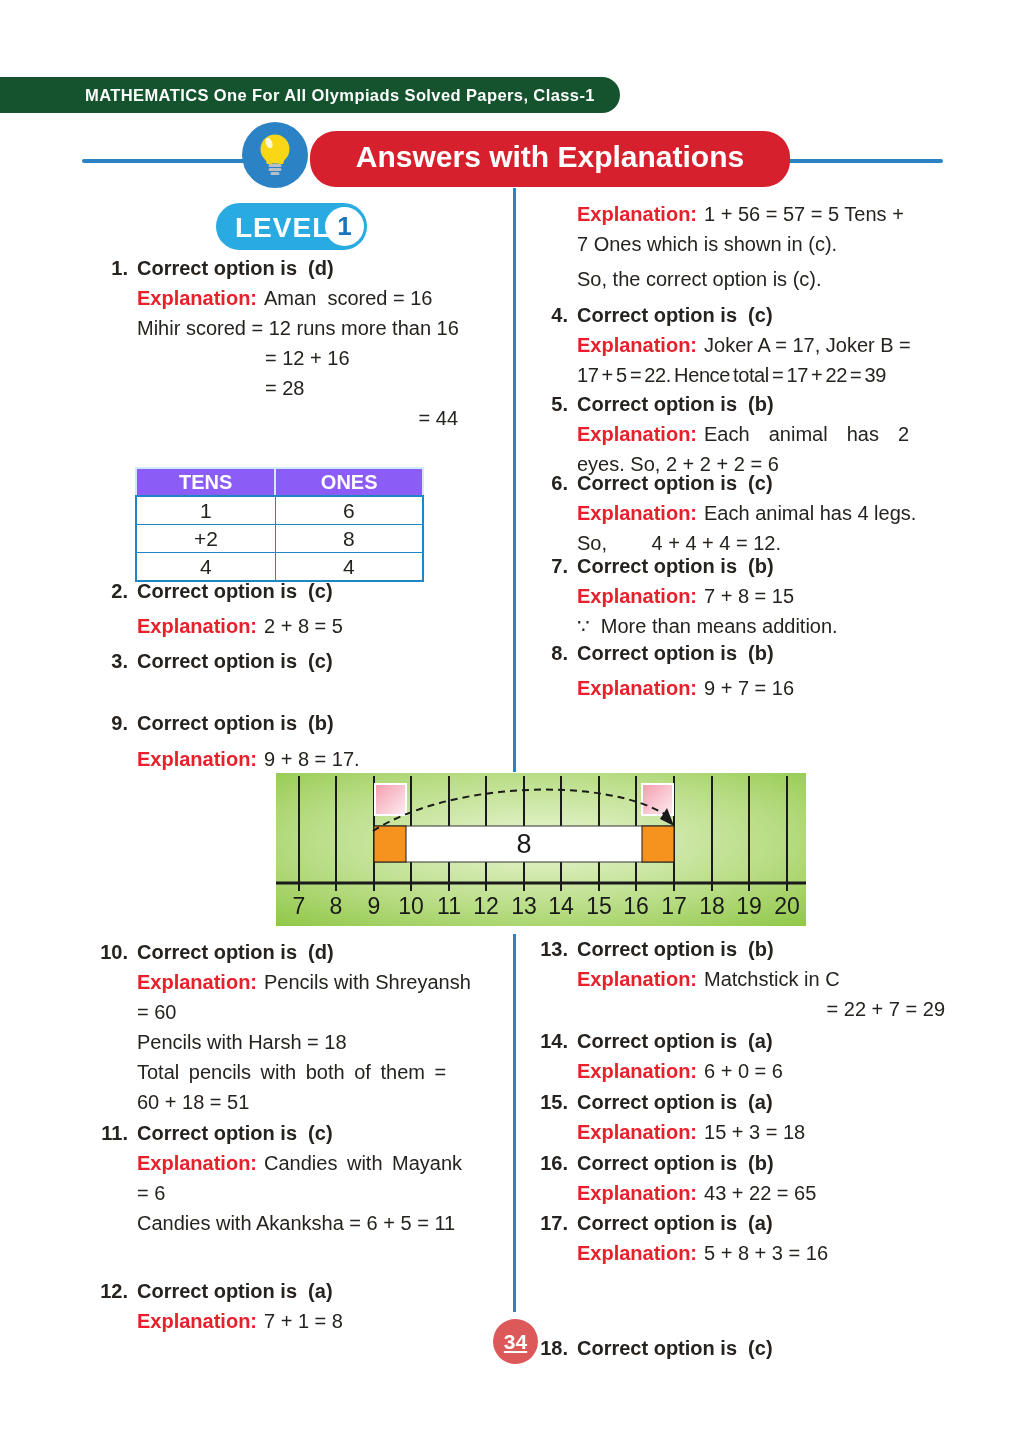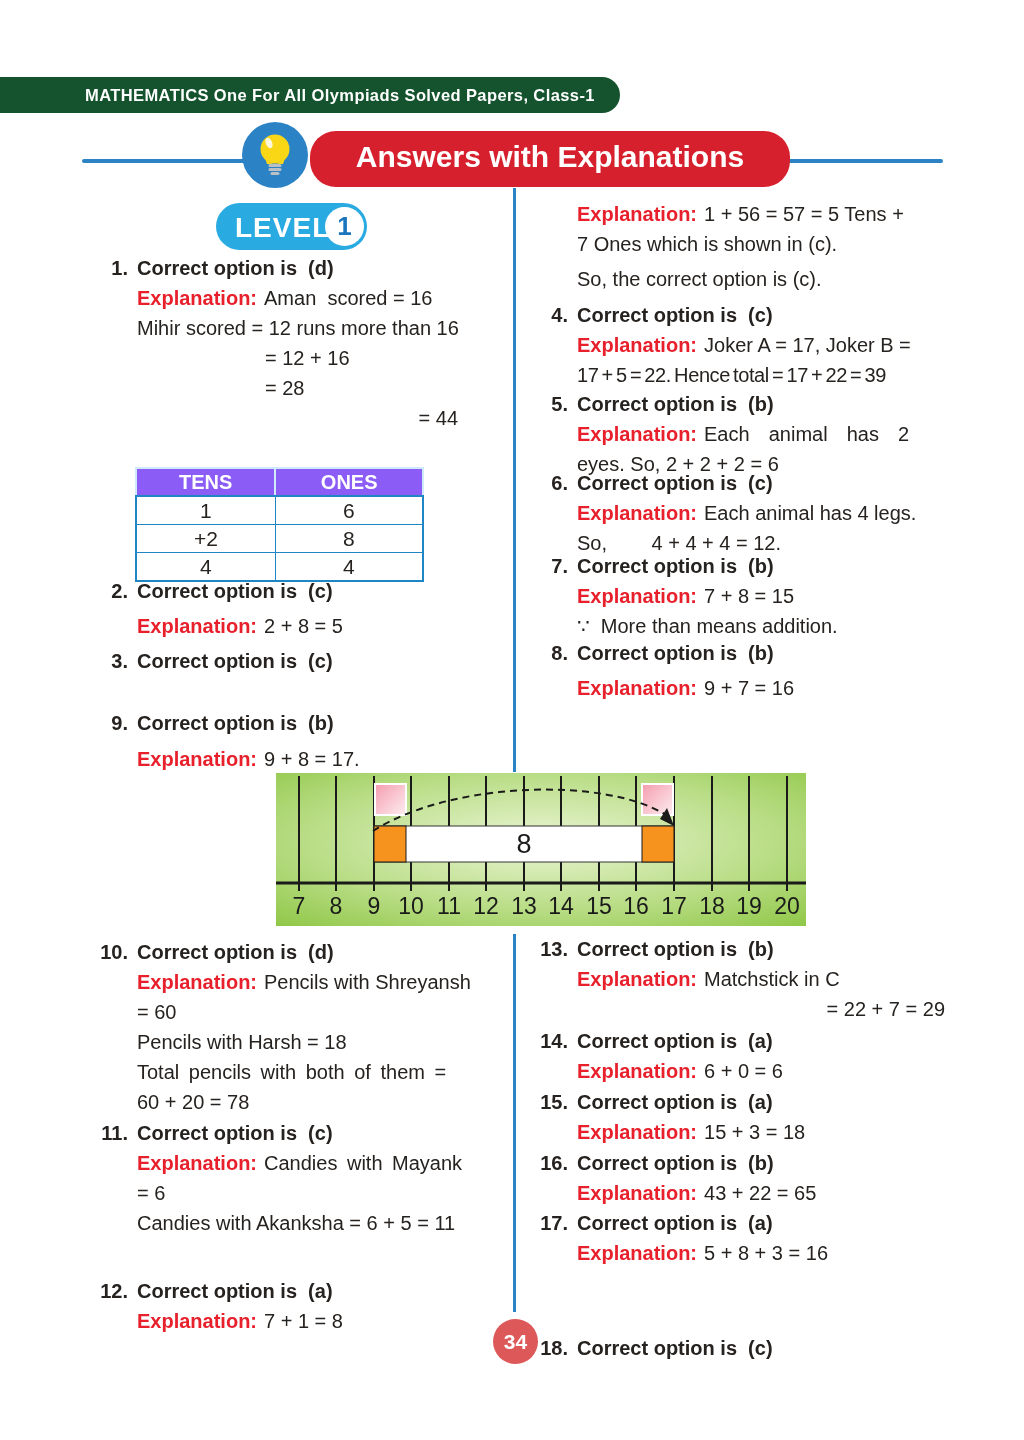--- a/index.html
+++ b/index.html
@@ -31,21 +31,21 @@
   .level .one{
     position:absolute;right:3px;top:4px;width:39px;height:39px;border-radius:50%;
     background:#fff;color:#1b75bc;font-weight:bold;font-size:26px;text-align:center;line-height:39px;
   }
   
   .divider{position:absolute;left:513px;width:3px;background:#2b83c5;}
   .div-top{top:188px;height:584px;}
   .div-bot{top:934px;height:378px;}
   .pageno{
     position:absolute;left:493px;top:1319px;width:45px;height:45px;border-radius:50%;
-    background:#dd5858;color:#fff;font-weight:bold;font-size:21px;text-align:center;line-height:45px;
+    background:#dd5858;color:#fff;font-weight:bold;font-size:21px;text-align:center;line-height:45px;text-decoration:underline;
   }
   
   .col{position:absolute;top:0;height:1440px;}
   .col-l{left:88px;width:418px;}
   .col-r{left:532px;width:428px;}
   .b{position:absolute;left:0;right:0;}
   .ln{position:relative;line-height:30px;font-size:20px;padding-left:49px;}
   .col-r .ln{padding-left:45px;}
   .head{font-weight:bold;color:#26221f;}
   .qnum{position:absolute;left:0;top:0;width:40px;text-align:right;font-weight:bold;}
@@ -125,21 +125,21 @@
     <div class="ln head"><span class="qnum">9.</span><span>Correct option is &nbsp;(b)</span></div>
     <div class="ln mt2"><span class="xl">Explanation:</span><span>9 + 8 = 17.</span></div>
   </div>
 
   <div class="b" id="q10">
     <div class="ln head"><span class="qnum">10.</span><span>Correct option is &nbsp;(d)</span></div>
     <div class="ln"><span class="xl">Explanation:</span><span>Pencils with Shreyansh</span></div>
     <div class="ln">= 60</div>
     <div class="ln">Pencils with Harsh = 18</div>
     <div class="ln sp">Total pencils with both of them =</div>
-    <div class="ln">60 + 20 = 78</div>
+    <div class="ln">60 + 18 = 51</div>
   </div>
 
   <div class="b" id="q11">
     <div class="ln head"><span class="qnum">11.</span><span>Correct option is &nbsp;(c)</span></div>
     <div class="ln sp"><span class="xl">Explanation:</span><span>Candies with Mayank</span></div>
     <div class="ln">= 6</div>
     <div class="ln">Candies with Akanksha = 6 + 5 = 11</div>
   </div>
 
   <div class="b" id="q12">

